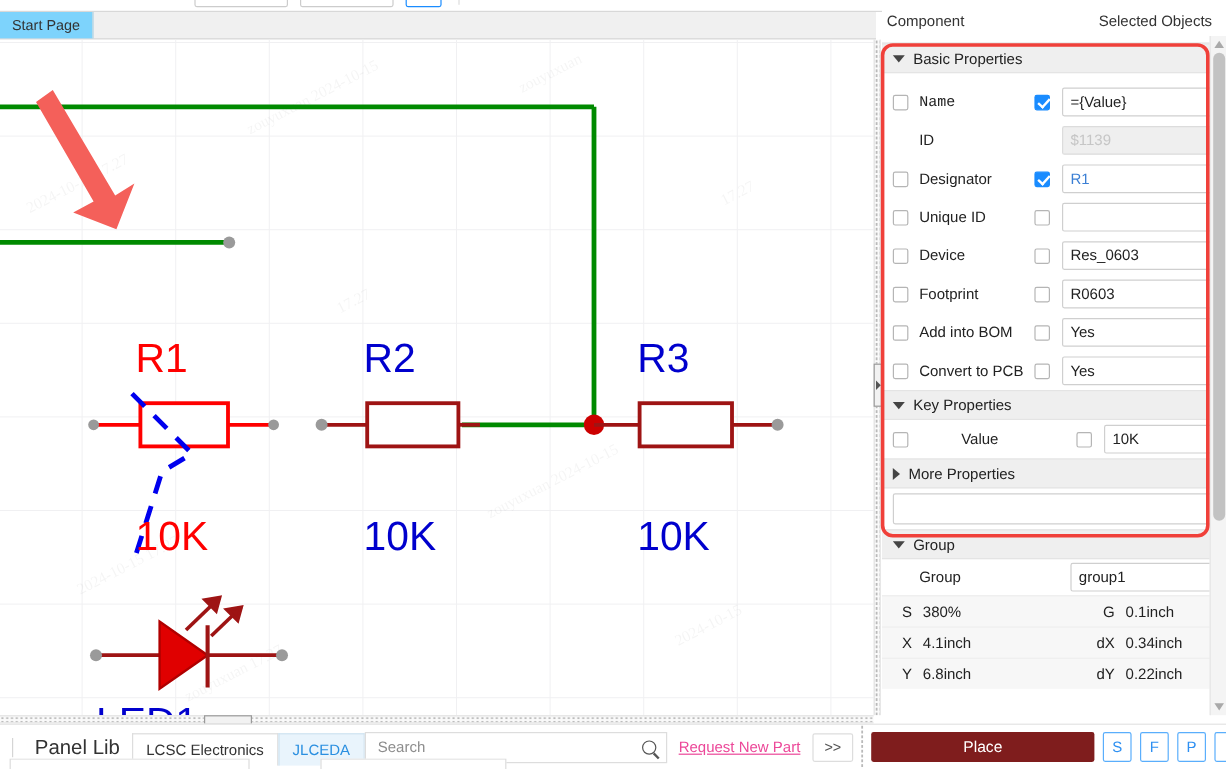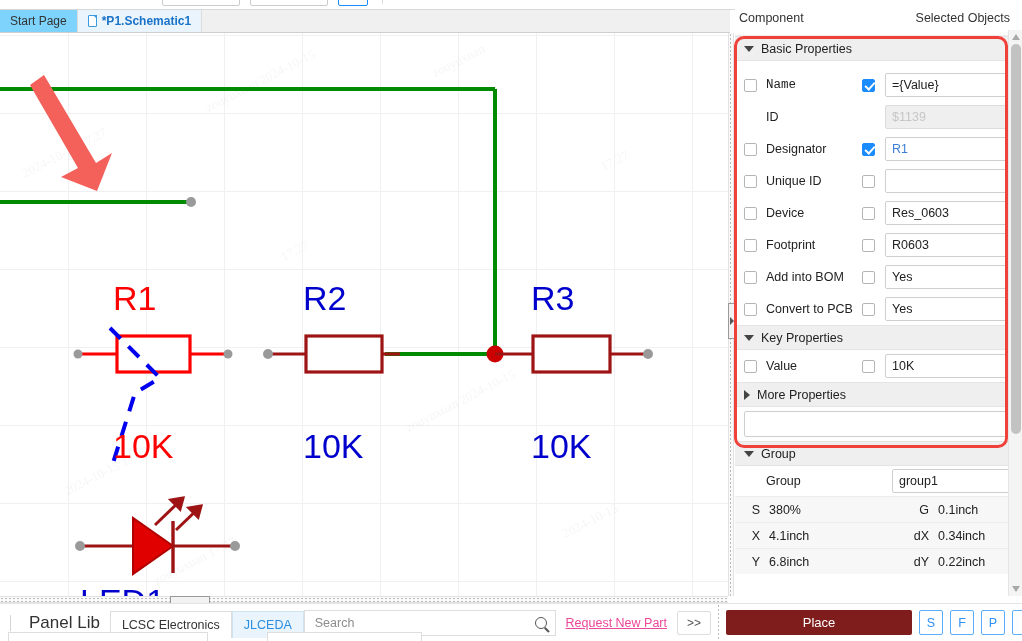--- a/index.html
+++ b/index.html
@@ -260,24 +260,20 @@
     <div class="tb-box" style="left:162px;width:78px;"></div>
     <div class="tb-box" style="left:250px;width:78px;"></div>
     <div class="tb-box sel" style="left:338px;width:30px;"></div>
     <div class="tb-sep" style="left:382px;"></div>
   </div>
 
   <div class="tabbar">
     <div class="tab">
       <span>Start Page</span>
     </div>
-    <div class="tab active">
-      <span class="fileicon"></span>
-      <span>*P1.Schematic1</span>
-    </div>
   </div>
 
   <div class="canvas">
     <div class="wm" style="left:18px;top:112px;">2024-10-15 17.27</div>
     <div class="wm" style="left:200px;top:40px;">zouyuxuan 2024-10-15</div>
     <div class="wm" style="left:430px;top:20px;">zouyuxuan</div>
     <div class="wm" style="left:280px;top:210px;">17.27</div>
     <div class="wm" style="left:60px;top:430px;">2024-10-15 17.27</div>
     <div class="wm" style="left:400px;top:360px;">zouyuxuan 2024-10-15</div>
     <div class="wm" style="left:560px;top:480px;">2024-10-15</div>
@@ -448,21 +444,21 @@
       </span>
     </div>
 
     <div class="sect">
       <span class="caret-d"></span>
       <span>Key Properties</span>
     </div>
 
     <div class="row">
       <span class="cbx"></span>
-      <span class="rlabel" style="flex:0 0 96px;width:96px;">Value</span>
+      <span class="rlabel" style="flex:0 0 96px;width:96px;margin-left:35px;">Value</span>
       <span class="cbx2"></span>
       <span class="fld">10K</span>
     </div>
 
     <div class="sect">
       <span class="caret-r"></span>
       <span>More Properties</span>
     </div>
 
     <div class="blankrow">

